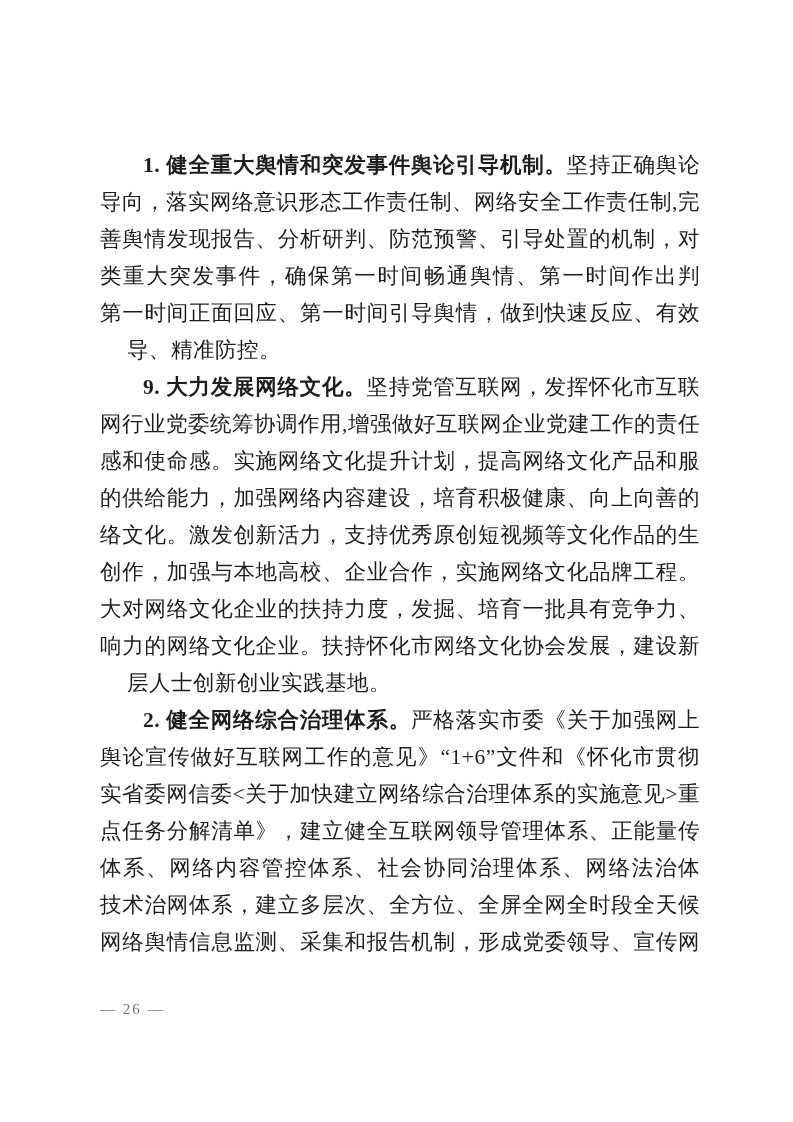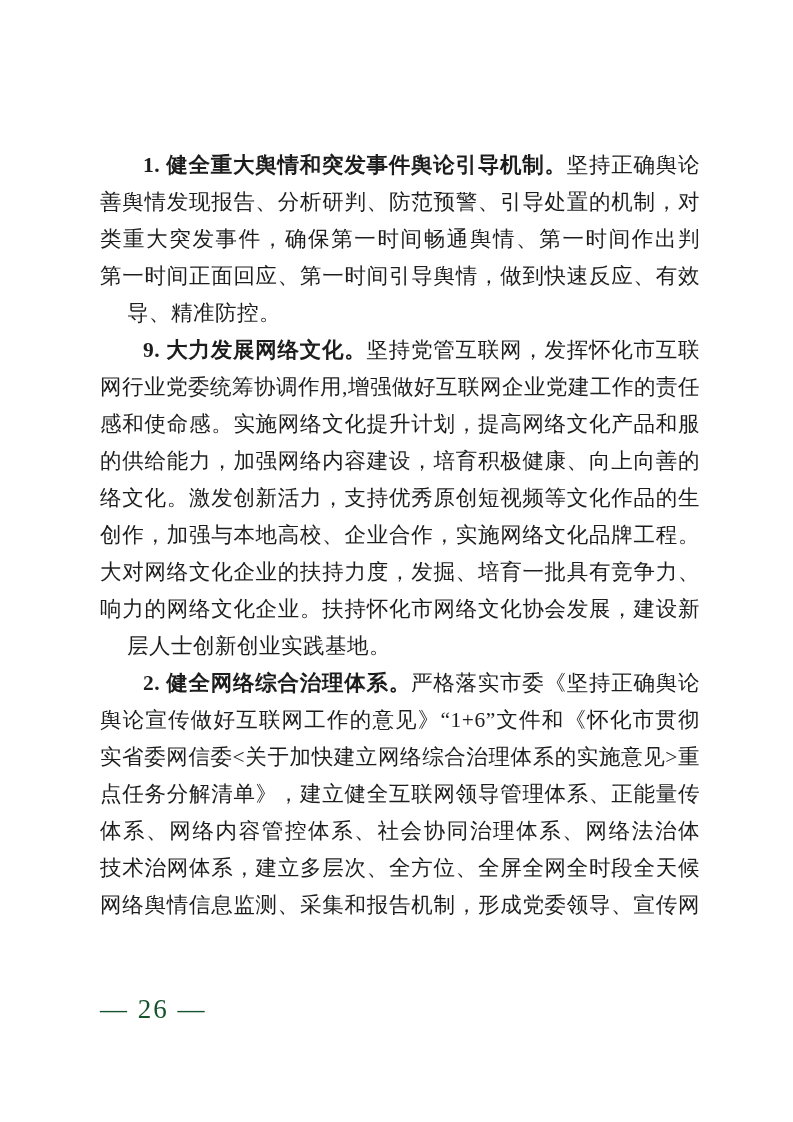--- a/index.html
+++ b/index.html
@@ -42,54 +42,55 @@
   .line.first {
     text-indent: 43px;
   }
   .heading {
     font-weight: 700;
   }
   .page-footer {
     position: absolute;
     left: 100px;
     top: 995px;
-    font-size: 27px;
+    font-size: 15px;
     line-height: 28px;
-    color: #14532d;
+    color: #737373;
     letter-spacing: 2px;
   }
 </style>
 </head>
 <body>
 
 <div class="page">
   <main class="content">
 
     <section>
       <div class="line first"><span class="heading">1. 健全重大舆情和突发事件舆论引导机制。</span><span>坚持正确舆论</span></div>
+      <div class="line">导向，落实网络意识形态工作责任制、网络安全工作责任制,完</div>
       <div class="line">善舆情发现报告、分析研判、防范预警、引导处置的机制，对各</div>
       <div class="line">类重大突发事件，确保第一时间畅通舆情、第一时间作出判断、</div>
       <div class="line">第一时间正面回应、第一时间引导舆情，做到快速反应、有效引</div>
       <div class="line short">导、精准防控。</div>
     </section>
 
     <section>
       <div class="line first"><span class="heading">9. 大力发展网络文化。</span><span>坚持党管互联网，发挥怀化市互联</span></div>
       <div class="line">网行业党委统筹协调作用,增强做好互联网企业党建工作的责任</div>
       <div class="line">感和使命感。实施网络文化提升计划，提高网络文化产品和服务</div>
       <div class="line">的供给能力，加强网络内容建设，培育积极健康、向上向善的网</div>
       <div class="line">络文化。激发创新活力，支持优秀原创短视频等文化作品的生产</div>
       <div class="line">创作，加强与本地高校、企业合作，实施网络文化品牌工程。加</div>
       <div class="line">大对网络文化企业的扶持力度，发掘、培育一批具有竞争力、影</div>
       <div class="line">响力的网络文化企业。扶持怀化市网络文化协会发展，建设新阶</div>
       <div class="line short">层人士创新创业实践基地。</div>
     </section>
 
     <section>
-      <div class="line first"><span class="heading">2. 健全网络综合治理体系。</span><span>严格落实市委《坚持正确舆论</span></div>
+      <div class="line first"><span class="heading">2. 健全网络综合治理体系。</span><span>严格落实市委《关于加强网上</span></div>
       <div class="line">舆论宣传做好互联网工作的意见》“1+6”文件和《怀化市贯彻落</div>
       <div class="line">实省委网信委&lt;关于加快建立网络综合治理体系的实施意见&gt;重</div>
       <div class="line">点任务分解清单》，建立健全互联网领导管理体系、正能量传播</div>
       <div class="line">体系、网络内容管控体系、社会协同治理体系、网络法治体系、</div>
       <div class="line">技术治网体系，建立多层次、全方位、全屏全网全时段全天候的</div>
       <div class="line">网络舆情信息监测、采集和报告机制，形成党委领导、宣传网信</div>
     </section>
 
   </main>
 

